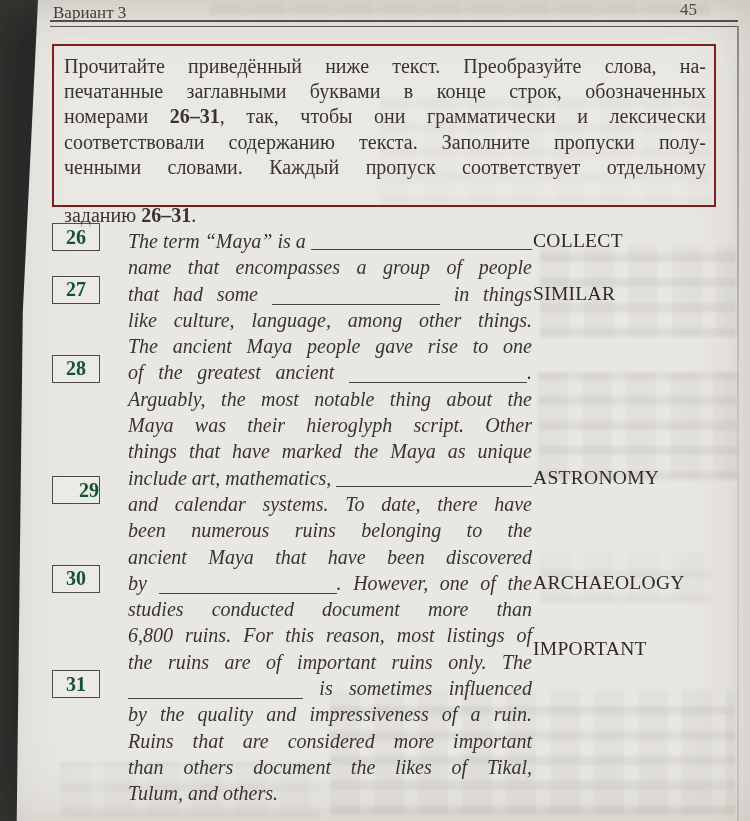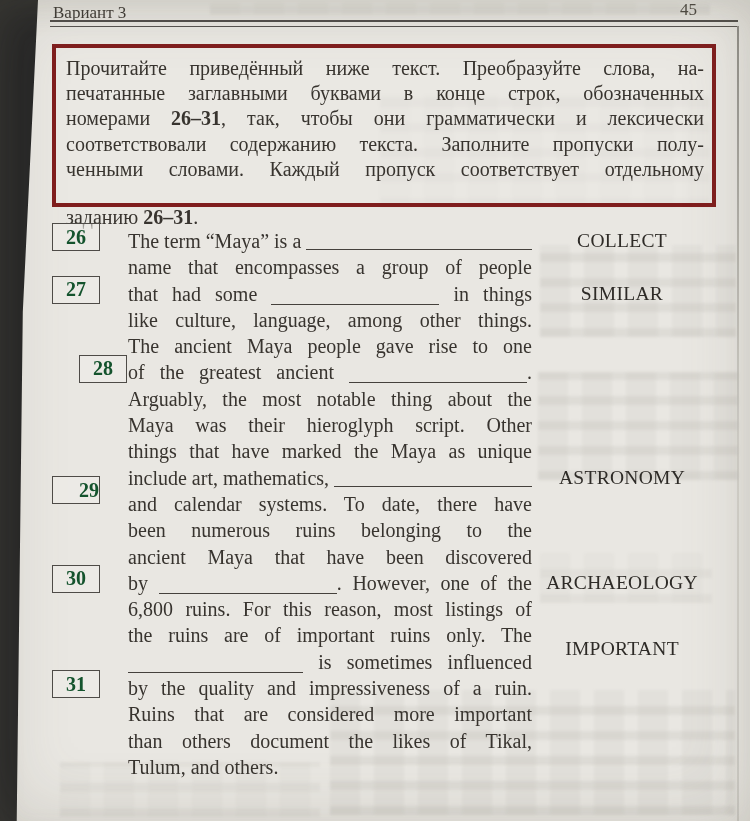--- a/index.html
+++ b/index.html
@@ -13,36 +13,36 @@
     box-shadow:inset 0 0 70px rgba(110,104,92,.20), inset 0 12px 28px rgba(110,104,92,.10);}
   .band{position:absolute;left:0;top:0;width:38px;height:821px;background:#262626;
     clip-path:polygon(0 0,100% 0,60% 38%,44% 100%,0 100%);}
   .edge-line{position:absolute;left:737px;top:26px;width:2px;height:795px;
     background:linear-gradient(#8f8d88,#b0aea8 22%,rgba(176,174,168,.30) 52%,rgba(176,174,168,.45));}
   .header-variant{position:absolute;left:53px;top:3px;font-size:17px;color:#3c3833;}
   .header-page{position:absolute;left:680px;top:0px;width:55px;text-align:left;font-size:17px;color:#4a463f;}
   .rule{position:absolute;left:50px;top:20px;width:688px;height:4px;
     border-top:2px solid #504d49;border-bottom:1.6px solid #55524e;}
   .ibox{position:absolute;left:52px;top:44px;width:664px;height:163px;
-    border:4px solid #7f1d1d;box-sizing:border-box;padding:8px 8px 0 10px;background:rgba(235,233,228,.45);}
+    border:2px solid #7f1d1d;box-sizing:border-box;padding:8px 8px 0 10px;background:rgba(235,233,228,.45);}
   .iline{font-size:20px;line-height:25.2px;text-align:justify;text-align-last:justify;}
   .iline.last{text-align-last:left;margin-top:23px;}
   .iline .b{font-weight:bold;}
   .textcol{position:absolute;left:128px;top:228px;width:404px;}
-  .tline{font-size:20px;line-height:26.3px;height:26.3px;text-align:justify;text-align-last:justify;}
+  .tline{font-size:20px;line-height:26.3px;height:26.3px;text-align:justify;text-align-last:justify;font-style:italic;}
   .tline.lastline{text-align-last:left;}
   .tline.flexline{display:flex;text-align:left;}
   .tline.flexline > span{white-space:pre;}
   .blank{display:inline-block;border-bottom:1.8px solid #45413c;height:14px;vertical-align:-4px;}
   .flexline .blank{flex:1 1 auto;height:4px;align-self:flex-end;margin-bottom:4px;}
   .numbox{position:absolute;left:52px;width:48px;height:28px;border:1.8px solid #4e4b47;
     box-sizing:border-box;display:flex;align-items:center;justify-content:center;
     font-weight:bold;font-size:20px;color:#14532d;background:rgba(238,237,233,.55);}
   .kw{position:absolute;left:533px;width:178px;height:26.3px;line-height:26.3px;
-    text-align:center;font-size:19.5px;letter-spacing:.3px;color:#2e2b27;white-space:nowrap;}
+    text-align:left;font-size:19.5px;letter-spacing:.3px;color:#2e2b27;white-space:nowrap;}
   .bleed{position:absolute;filter:blur(1.8px);opacity:.55;pointer-events:none;
     background-image:
       repeating-linear-gradient(0deg, rgba(132,129,121,.20) 0 9px, transparent 9px 25px),
       repeating-linear-gradient(90deg, rgba(132,129,121,.12) 0 30px, transparent 30px 44px);}
   .bleed.light{opacity:.35;}
 </style>
 </head>
 <body>
 
 <div class="screen">
@@ -84,35 +84,36 @@
       <div class="tline"><span>Maya was their hieroglyph script. Other</span></div>
       <div class="tline"><span>things that have marked the Maya as unique</span></div>
       <div class="tline flexline">
         <span>include art, mathematics, </span>
         <span class="blank"></span>
       </div>
       <div class="tline"><span>and calendar systems. To date, there have</span></div>
       <div class="tline"><span>been numerous ruins belonging to the</span></div>
       <div class="tline"><span>ancient Maya that have been discovered</span></div>
       <div class="tline"><span>by </span><span class="blank" style="width: 178px;"></span><span>. However, one of the</span></div>
+      <div class="tline"><span>studies conducted document more than</span></div>
       <div class="tline"><span>6,800 ruins. For this reason, most listings of</span></div>
       <div class="tline"><span>the ruins are of important ruins only. The</span></div>
       <div class="tline"><span class="blank" style="width: 175px;"></span><span> is sometimes influenced</span></div>
       <div class="tline"><span>by the quality and impressiveness of a ruin.</span></div>
       <div class="tline"><span>Ruins that are considered more important</span></div>
       <div class="tline"><span>than others document the likes of Tikal,</span></div>
       <div class="tline lastline"><span>Tulum, and others.</span></div>
     </div>
 
   <div class="edge-line"></div>
   <div class="vignette"></div>
 <div class="numbox" style="top: 223px;">26</div>
     <div class="kw" style="top: 228px;">COLLECT</div>
     <div class="numbox" style="top: 275.6px;">27</div>
     <div class="kw" style="top: 280.6px;">SIMILAR</div>
-    <div class="numbox" style="top: 354.5px; margin-left: 27px;">28</div>
+    <div class="numbox" style="top: 354.5px;">28</div>
     <div class="numbox" style="top: 476px; padding-left: 26px;">29</div>
     <div class="kw" style="top: 464.7px;">ASTRONOMY</div>
     <div class="numbox" style="top: 564.9px;">30</div>
     <div class="kw" style="top: 569.9px;">ARCHAEOLOGY</div>
     <div class="numbox" style="top: 670.1px;">31</div>
     <div class="kw" style="top: 636px;">IMPORTANT</div>
   </div>
 
 </body></html>

